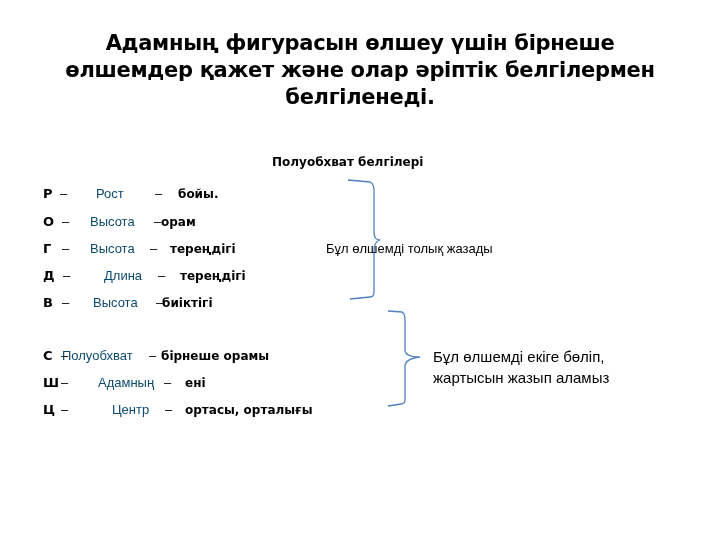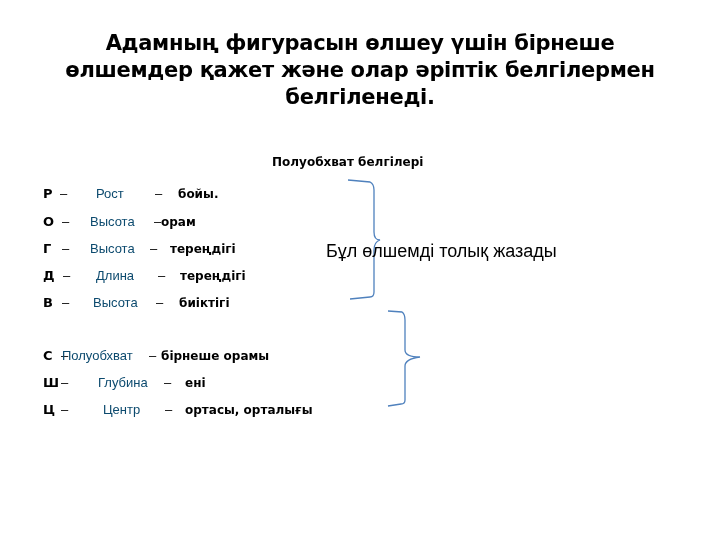--- a/index.html
+++ b/index.html
@@ -15,21 +15,21 @@
     .subtitle {
       position: absolute; left: 272px; top: 155px;
       font-family: "DejaVu Sans", sans-serif; font-weight: bold; font-size: 12px;
     }
     .row { position: absolute; left: 43px; font-size: 13px; white-space: nowrap; height: 18px; line-height: 18px; }
     .row span { position: absolute; top: 0; }
     .letter { font-family: "DejaVu Sans", sans-serif; font-weight: bold; font-size: 13px; }
     .dash { }
     .ru { color: #0c4a6e; }
     .kz { font-family: "DejaVu Sans", sans-serif; font-weight: bold; font-size: 12px; }
-    .note1 { position: absolute; left: 326px; top: 241px; font-size: 18px; }
+    .note1 { position: absolute; left: 326px; top: 241px; font-size: 13px; }
     .note2 { position: absolute; left: 433px; top: 346px; font-size: 15px; line-height: 21px; }
     svg.brace { position: absolute; left: 0; top: 0; }
   </style>
 </head>
 <body>
 
 <div class="title">Адамның фигурасын өлшеу үшін бірнеше өлшемдер қажет және олар әріптік белгілермен белгіленеді.</div>
 <div class="subtitle">Полуобхват белгілері</div>
 
 <div class="row" style="top:185px">
@@ -49,54 +49,56 @@
 <div class="row" style="top:240px">
   <span class="letter" style="left:0">Г</span>
   <span class="dash" style="left:19px">–</span>
   <span class="ru" style="left:47px">Высота</span>
   <span class="dash" style="left:107px">–</span>
   <span class="kz" style="left:127px">тереңдігі</span>
 </div>
 <div class="row" style="top:267px">
   <span class="letter" style="left:0">Д</span>
   <span class="dash" style="left:20px">–</span>
-  <span class="ru" style="left:53px">Длина</span>
+  <span class="ru" style="left:61px">Длина</span>
   <span class="dash" style="left:115px">–</span>
   <span class="kz" style="left:137px">тереңдігі</span>
 </div>
 <div class="row" style="top:294px">
   <span class="letter" style="left:0">В</span>
   <span class="dash" style="left:19px">–</span>
   <span class="ru" style="left:50px">Высота</span>
   <span class="dash" style="left:113px">–</span>
-  <span class="kz" style="left:136px">биіктігі</span>
+  <span class="kz" style="left:119px">биіктігі</span>
 </div>
 
 <div class="row" style="top:347px">
   <span class="letter" style="left:0">С</span>
   <span class="dash" style="left:18px">–</span>
   <span class="ru" style="left:19px">Полуобхват</span>
   <span class="dash" style="left:106px">–</span>
   <span class="kz" style="left:118px">бірнеше орамы</span>
 </div>
 <div class="row" style="top:374px">
   <span class="letter" style="left:0">Ш</span>
   <span class="dash" style="left:18px">–</span>
-  <span class="ru" style="left:55px">Глубина</span>
+  <span class="ru" style="left:55px">Адамның</span>
   <span class="dash" style="left:121px">–</span>
   <span class="kz" style="left:142px">ені</span>
 </div>
 <div class="row" style="top:401px">
   <span class="letter" style="left:0">Ц</span>
   <span class="dash" style="left:18px">–</span>
-  <span class="ru" style="left:60px">Центр</span>
+  <span class="ru" style="left:69px">Центр</span>
   <span class="dash" style="left:122px">–</span>
   <span class="kz" style="left:142px">ортасы, орталығы</span>
 </div>
 
 <svg class="brace" width="720" height="540">
   <path d="M348,180 L370,182 Q374,184 374,190 L374,232 Q374,240 380,240 Q374,242 374,250 L374,292 Q374,297 370,297 L350,299" fill="none" stroke="#4f81bd" stroke-width="1.3"></path>
   <path d="M388,311 L402,312 Q405,314 405,320 L405,350 Q405,357 420,357 Q405,359 405,366 L405,400 Q405,404 401,404 L388,406" fill="none" stroke="#4f81bd" stroke-width="1.3"></path>
 </svg>
 
 <div class="note1">Бұл өлшемді толық жазады</div>
 <div class="note2">
+  <div>Бұл өлшемді екіге бөліп,</div>
+  <div>жартысын жазып аламыз</div>
 </div>
 
 </body></html>

